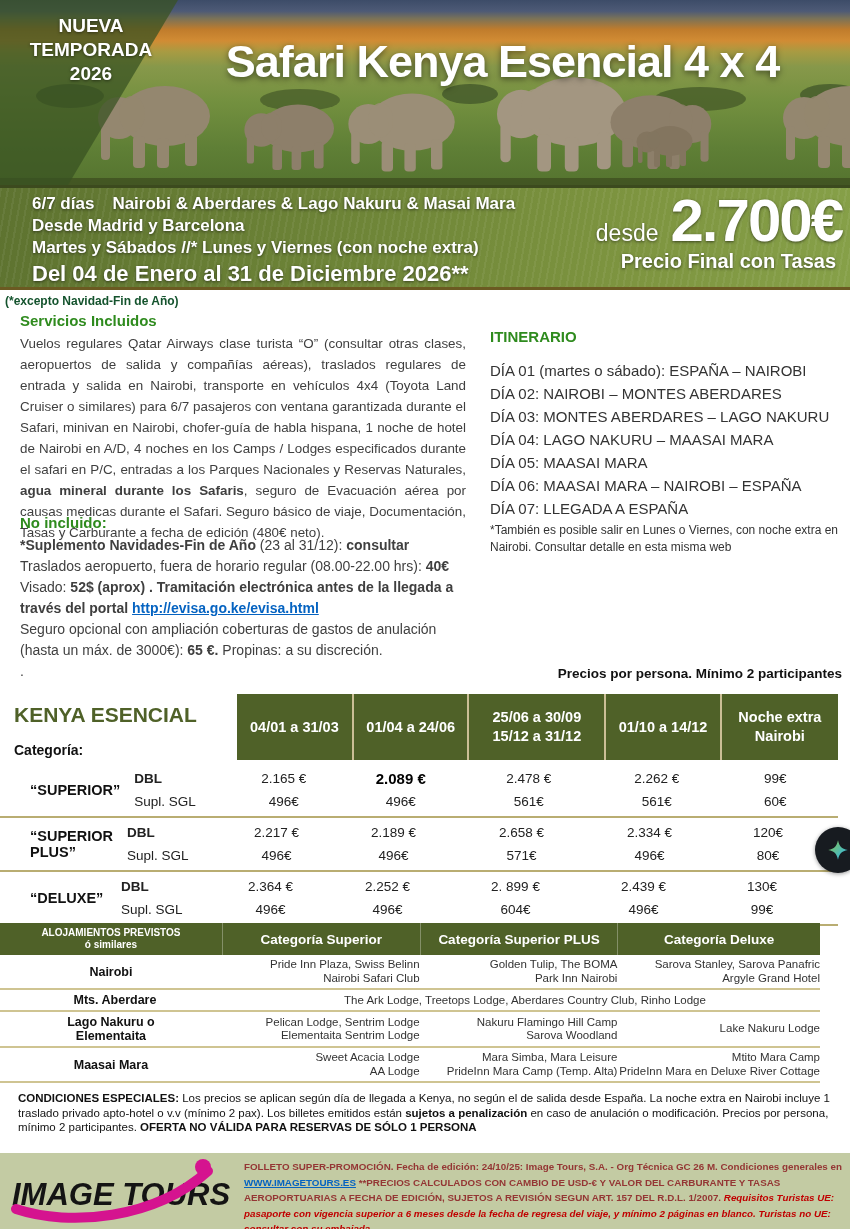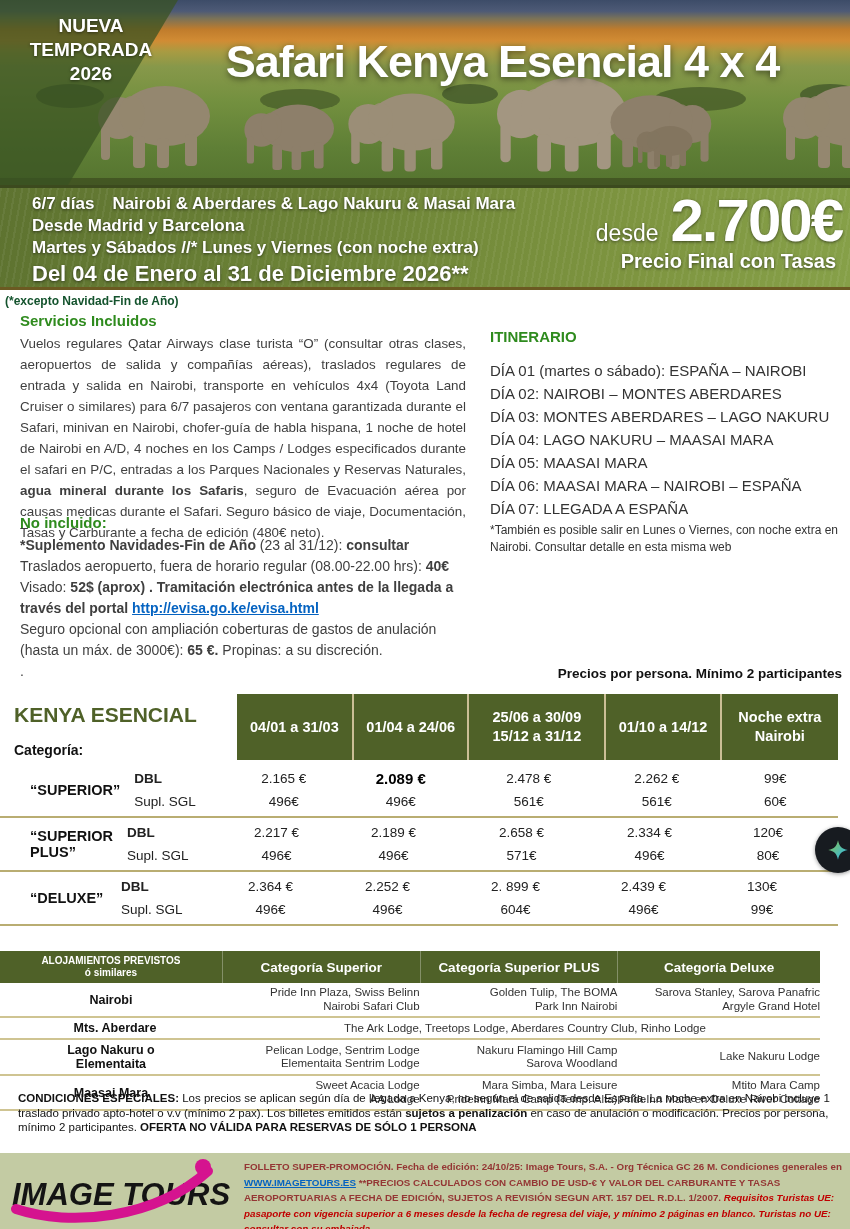--- a/index.html
+++ b/index.html
@@ -61,21 +61,21 @@
   .groups{margin-top:4px;}
   .pgroup{display:flex;align-items:center;border-bottom:2px solid #b9ad72;padding:3px 16px;}
   .gname{width:135px;box-sizing:border-box;padding-left:14px;font-weight:bold;
     font-size:14.5px;color:#111;}
   .glines{flex:1;}
   .gline{display:flex;height:23px;align-items:center;}
   .sub{width:105px;box-sizing:border-box;padding-left:14px;font-size:13.5px;color:#222;}
   .v{font-size:13.5px;color:#222;text-align:center;}
   .em{font-weight:bold;font-size:15px;color:#000;}
   
-  .ltable{position:absolute;left:0;top:923px;width:820px;margin-top:28px;}
+  .ltable{position:absolute;left:0;top:923px;width:820px;}
   .lt-head{display:flex;height:32px;background:#4f6128;color:#fff;}
   .lt-h0{width:230px;display:flex;align-items:center;justify-content:center;text-align:center;
     font-weight:bold;font-size:10px;line-height:12px;white-space:pre-line;}
   .lt-h{display:flex;align-items:center;justify-content:center;font-weight:bold;font-size:13.5px;
     border-left:1px solid rgba(255,255,255,.3);box-sizing:border-box;}
   .lw1{width:205px;} .lw2{width:205px;} .lw3{width:210px;}
   .lt-row{display:flex;align-items:center;border-bottom:2px solid #cfc492;padding:3px 0;}
   .lt-place{width:230px;text-align:center;font-weight:bold;font-size:12.5px;line-height:14px;
     white-space:pre-line;color:#111;}
   .lt-cell{text-align:right;font-size:11.5px;line-height:13.5px;white-space:pre-line;color:#333;}

